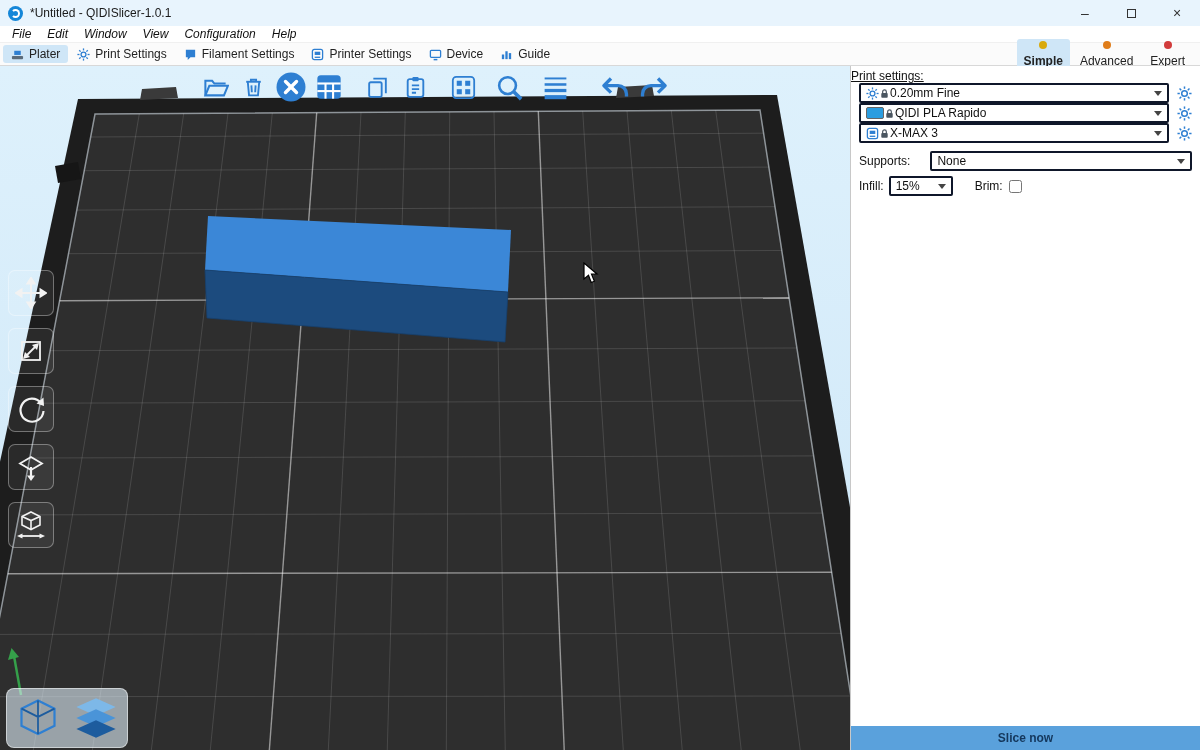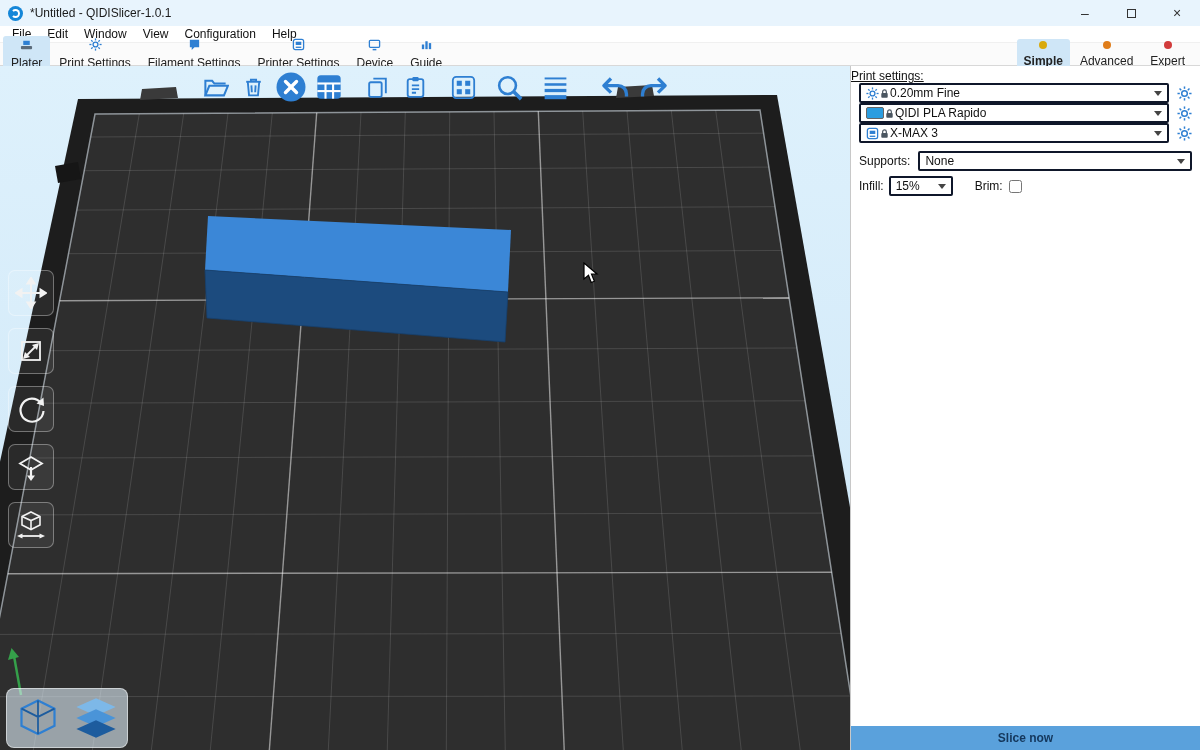--- a/index.html
+++ b/index.html
@@ -9,25 +9,25 @@
   
   .titlebar{height:26px;background:#e8f4fd;display:flex;align-items:center;padding-left:8px;font-size:12px;color:#1a1a1a;flex:0 0 auto;}
   .app-icon{width:15px;height:15px;border-radius:50%;background:#1486d8;margin-right:7px;position:relative;flex:0 0 auto;}
   .app-icon::after{content:"";position:absolute;inset:3px;border:2px solid #fff;border-radius:50%;border-left-color:transparent;}
   .win-controls{margin-left:auto;display:flex;height:100%;}
   .win-btn{width:46px;height:100%;display:flex;align-items:center;justify-content:center;font-size:14px;color:#333;}
   .max-box{width:9px;height:9px;border:1px solid #333;display:inline-block;}
 
   
   .menubar{height:17px;background:#fff;border-bottom:1px solid #f0f0f0;display:flex;align-items:center;padding-left:4px;font-size:12px;color:#111;flex:0 0 auto;}
-  .menu-item{padding:0 8px;}
+  .menu-item{padding:0 8px;font-style:italic;}
 
   
   .tabbar{height:23px;background:#fbfbfb;border-bottom:1px solid #d8d8d8;display:flex;align-items:center;padding:0 3px;font-size:12px;color:#222;flex:0 0 auto;}
-  .tab{display:flex;align-items:center;gap:5px;padding:2px 8px;border-radius:3px;margin-right:1px;white-space:nowrap;flex-direction:column;}
+  .tab{display:flex;align-items:center;gap:5px;padding:2px 8px;border-radius:3px;margin-right:1px;white-space:nowrap;}
   .tab.selected{background:#cfe6f7;}
   .tab svg{display:block;}
   .modes{margin-left:auto;display:flex;align-items:center;gap:3px;padding-right:5px;}
   .mode{display:flex;align-items:center;gap:5px;padding:2px 7px;border-radius:3px;white-space:nowrap;flex-direction:column;}
   .mode.selected{background:#cfe6f7;font-weight:bold;}
   .dot{width:8px;height:8px;border-radius:50%;display:inline-block;}
   .dot-simple{background:#d9a90c;}
   .dot-advanced{background:#e07d1a;}
   .dot-expert{background:#d23c3c;}
 
@@ -55,21 +55,21 @@
   .rightpanel{width:350px;height:684px;background:#fff;border-left:1px solid #c8c8c8;position:relative;font-size:12px;color:#111;flex:0 0 auto;}
   .rp-label{margin:3px 0 0 0;height:14px;line-height:14px;text-decoration:underline;}
   .rp-row{display:flex;align-items:center;margin:0 8px;height:20px;}
   .combo{flex:1;height:20px;border:2px solid #0f172a;border-radius:2px;background:#fff;display:flex;align-items:center;padding:0 5px;min-width:0;}
   .combo .ctext{white-space:nowrap;overflow:hidden;}
   .chev{margin-left:auto;width:0;height:0;border-left:4px solid transparent;border-right:4px solid transparent;border-top:5px solid #444;flex:0 0 auto;}
   .gearbtn{width:16px;height:16px;margin-left:7px;display:flex;align-items:center;justify-content:center;flex:0 0 auto;}
   .swatch{width:18px;height:12px;border:1px solid #666;background:#2b9de0;border-radius:2px;flex:0 0 auto;}
   .mt3{margin-top:3px;} .mt8{margin-top:8px;} .mt5{margin-top:5px;}
   .inline-label{white-space:nowrap;}
-  .supports-combo{margin-left:8px;}
+  .supports-combo{margin-left:20px;}
   .infill-combo{flex:0 0 64px;margin-left:5px;}
   .brim-label{margin-left:22px;}
   .brim-check{margin-left:6px;width:13px;height:13px;}
   .slice-btn{position:absolute;left:0;right:0;bottom:0;height:24px;background:#5aa1dc;color:#14375c;font-weight:bold;font-size:12px;border:none;display:flex;align-items:center;justify-content:center;font-family:"Liberation Sans",sans-serif;}
 </style>
 </head>
 <body>
 
 <div class="window">
 

